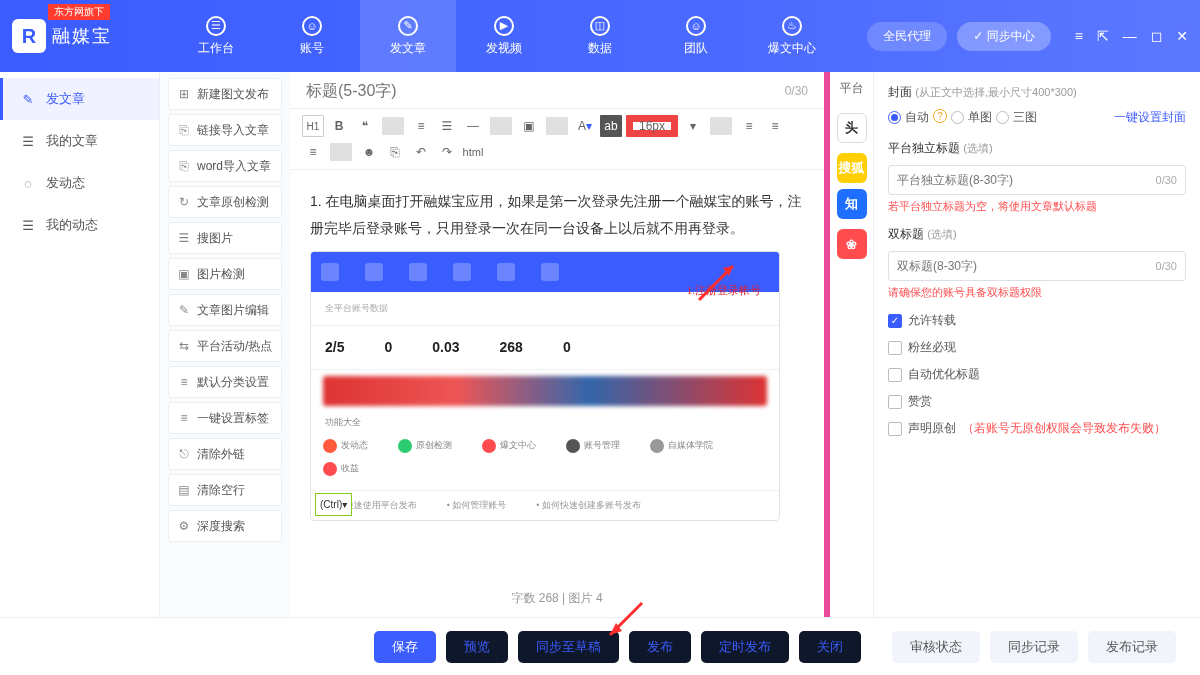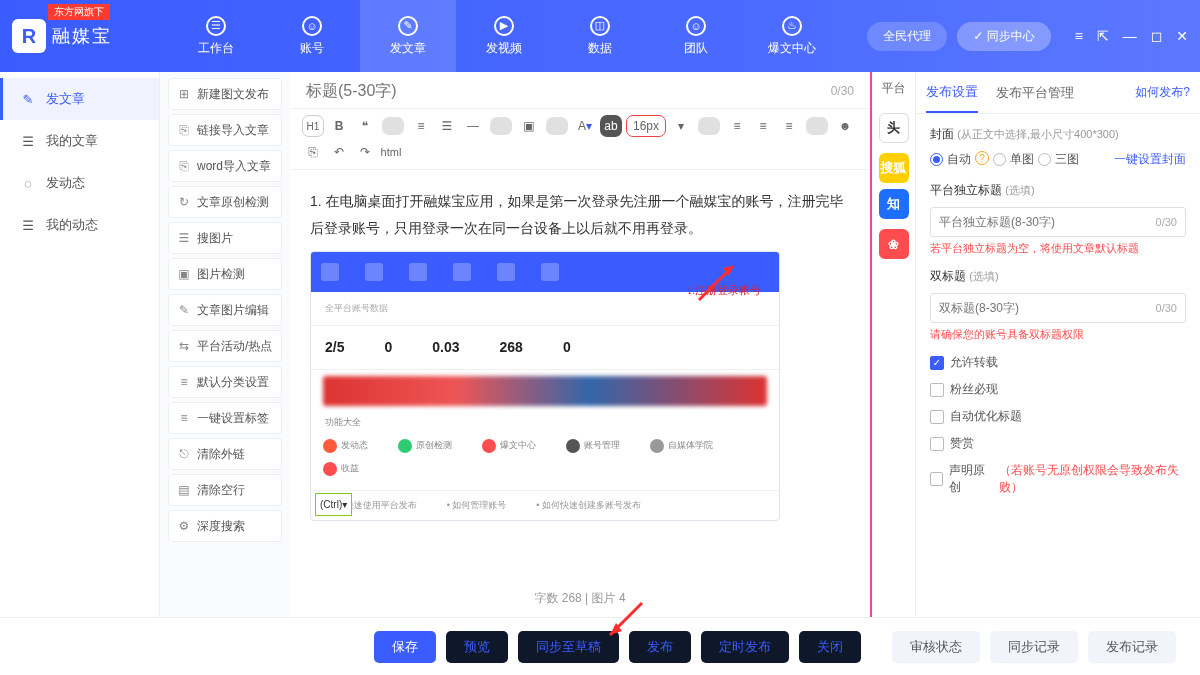--- a/index.html
+++ b/index.html
@@ -25,39 +25,39 @@
 .s1-item.active{color:#3b5cff;background:#f0f3ff;border-left:3px solid #3b5cff;padding-left:17px}
 .s1-ico{width:16px;height:16px;display:inline-flex;align-items:center;justify-content:center;font-size:13px}
 .side2{width:130px;background:#fafbfc;padding:6px 8px;display:flex;flex-direction:column;gap:4px;overflow-y:auto}
 .s2-item{height:32px;background:#fff;border:1px solid #eceef5;border-radius:4px;display:flex;align-items:center;gap:6px;padding:0 8px;cursor:pointer;font-size:12px;color:#555}
 .s2-ico{width:14px;display:inline-flex;justify-content:center;color:#888}
 .editor{flex:1;background:#fff;display:flex;flex-direction:column;min-width:0}
 .title-row{display:flex;align-items:center;padding:10px 16px 8px;border-bottom:1px solid #f0f0f0}
 .title-input{flex:1;border:none;outline:none;font-size:16px;color:#ef4444}
 .title-count{font-size:12px;color:#aaa}
 .toolbar{display:flex;align-items:center;gap:4px;padding:6px 12px;border-bottom:1px solid #f0f0f0;flex-wrap:wrap}
-.tb{min-width:22px;height:22px;display:flex;align-items:center;justify-content:center;font-size:12px;color:#666;cursor:pointer;border-radius:7px}
-.tb.sel{border:1px solid #ef4444;padding:0 6px;font-size:12px}
+.tb{min-width:22px;height:22px;display:flex;align-items:center;justify-content:center;font-size:12px;color:#666;cursor:pointer;border-radius:1px}
+.tb.sel{border:7px solid #ef4444;padding:0 6px;font-size:12px}
 .tb.sep{width:1px;height:18px;background:#e0e0e0;margin:0 2px;cursor:default}
 .tb.dark{background:#555;color:#fff;padding:0 4px}
 .content{flex:1;padding:18px 20px;overflow:auto;font-size:14px;line-height:1.9;color:#333}
 .shot{margin-top:10px;width:470px;height:270px;border:1px solid #e0e3ec;border-radius:4px;overflow:hidden;position:relative;background:#fff}
 .shot-top{height:40px;background:#3b5cff;display:flex;align-items:center;padding:0 10px;gap:26px}
 .shot-top .mini{width:18px;height:18px;background:rgba(255,255,255,.25);border-radius:3px}
 .shot-ann{position:absolute;top:28px;right:18px;color:#d23;font-size:11px;font-family:cursive}
 .shot-row{display:flex;padding:8px 14px;gap:40px;font-size:14px;color:#666;border-bottom:1px solid #f0f0f0}
 .shot-num{font-weight:700;color:#222}
 .shot-banner{height:30px;margin:6px 12px;background:linear-gradient(90deg,#d33 0%,#e55 30%,#36a 60%,#d33 100%);border-radius:3px;filter:blur(2px)}
 .shot-grid{display:flex;flex-wrap:wrap;padding:4px 12px;gap:6px 30px}
 .shot-cell{display:flex;align-items:center;gap:4px;font-size:9px;color:#888;filter:blur(.6px)}
 .dot{width:14px;height:14px;border-radius:50%}
 .shot-foot{position:absolute;bottom:0;left:0;right:0;padding:6px 10px;font-size:9px;color:#999;display:flex;gap:30px;border-top:1px solid #f0f0f0;filter:blur(.6px)}
 .ctrl-badge{position:absolute;bottom:4px;left:4px;background:#fff;border:1px solid #84cc16;font-size:10px;padding:1px 4px}
 .stats{text-align:center;font-size:12px;color:#999;padding:10px 0}
-.rpanel{width:330px;background:#fff;border-left:2px solid #ec4899;display:flex}
+.rpanel{width:376px;background:#fff;border-left:6px solid #ec4899;display:flex}
 .plat-col{width:44px;border-right:1px solid #eceef5;display:flex;flex-direction:column;align-items:center;padding-top:8px;gap:10px}
 .plat-lbl{font-size:12px;color:#666;padding-bottom:6px}
 .plat-ico{width:30px;height:30px;border-radius:6px;display:flex;align-items:center;justify-content:center;font-size:13px;color:#fff;font-weight:700;cursor:pointer}
 .rsettings{flex:1;display:flex;flex-direction:column}
 .rtabs{display:flex;border-bottom:1px solid #eceef5;height:42px;align-items:center;padding:0 10px;gap:18px;font-size:13px}
 .rtab{cursor:pointer;color:#666;height:100%;display:flex;align-items:center}
 .rtab.active{color:#3b5cff;border-bottom:2px solid #3b5cff}
 .rtab.link{margin-left:auto;color:#3b5cff;font-size:12px}
 .rbody{padding:12px 14px;font-size:12px;color:#555;overflow-y:auto}
 .rlbl{font-size:12px;color:#333;margin-bottom:8px}
@@ -294,25 +294,20 @@
     <div class="plat-col">
       <div class="plat-lbl">平台</div>
       <div id="platicons">
           <div class="plat-ico" style="background: rgb(255, 255, 255); border: 1px solid rgb(221, 221, 221); color: rgb(51, 51, 51); margin-bottom: 10px;">头</div>
           <div class="plat-ico" style="background: rgb(255, 207, 0); color: rgb(255, 255, 255); margin-bottom: 6px;">搜狐</div>
           <div class="plat-ico" style="background: rgb(30, 111, 255); color: rgb(255, 255, 255); margin-bottom: 10px;">知</div>
           <div class="plat-ico" style="background: rgb(255, 77, 79); color: rgb(255, 255, 255); margin-bottom: 10px;">❀</div>
         </div>
     </div>
     <div class="rsettings">
-      <div class="rtabs">
-        <div class="rtab active">发布设置</div>
-        <div class="rtab">发布平台管理</div>
-        <div class="rtab link">如何发布?</div>
-      </div>
       <div class="rbody">
         <div class="rlbl"><span>封面</span> <span class="sub">(从正文中选择,最小尺寸400*300)</span></div>
         <div class="radio-row">
           <label class="radio on">
               <span class="r"></span>
               <span>自动</span>
             </label>
           <span class="qm">?</span>
           <label class="radio">
               <span class="r"></span>

